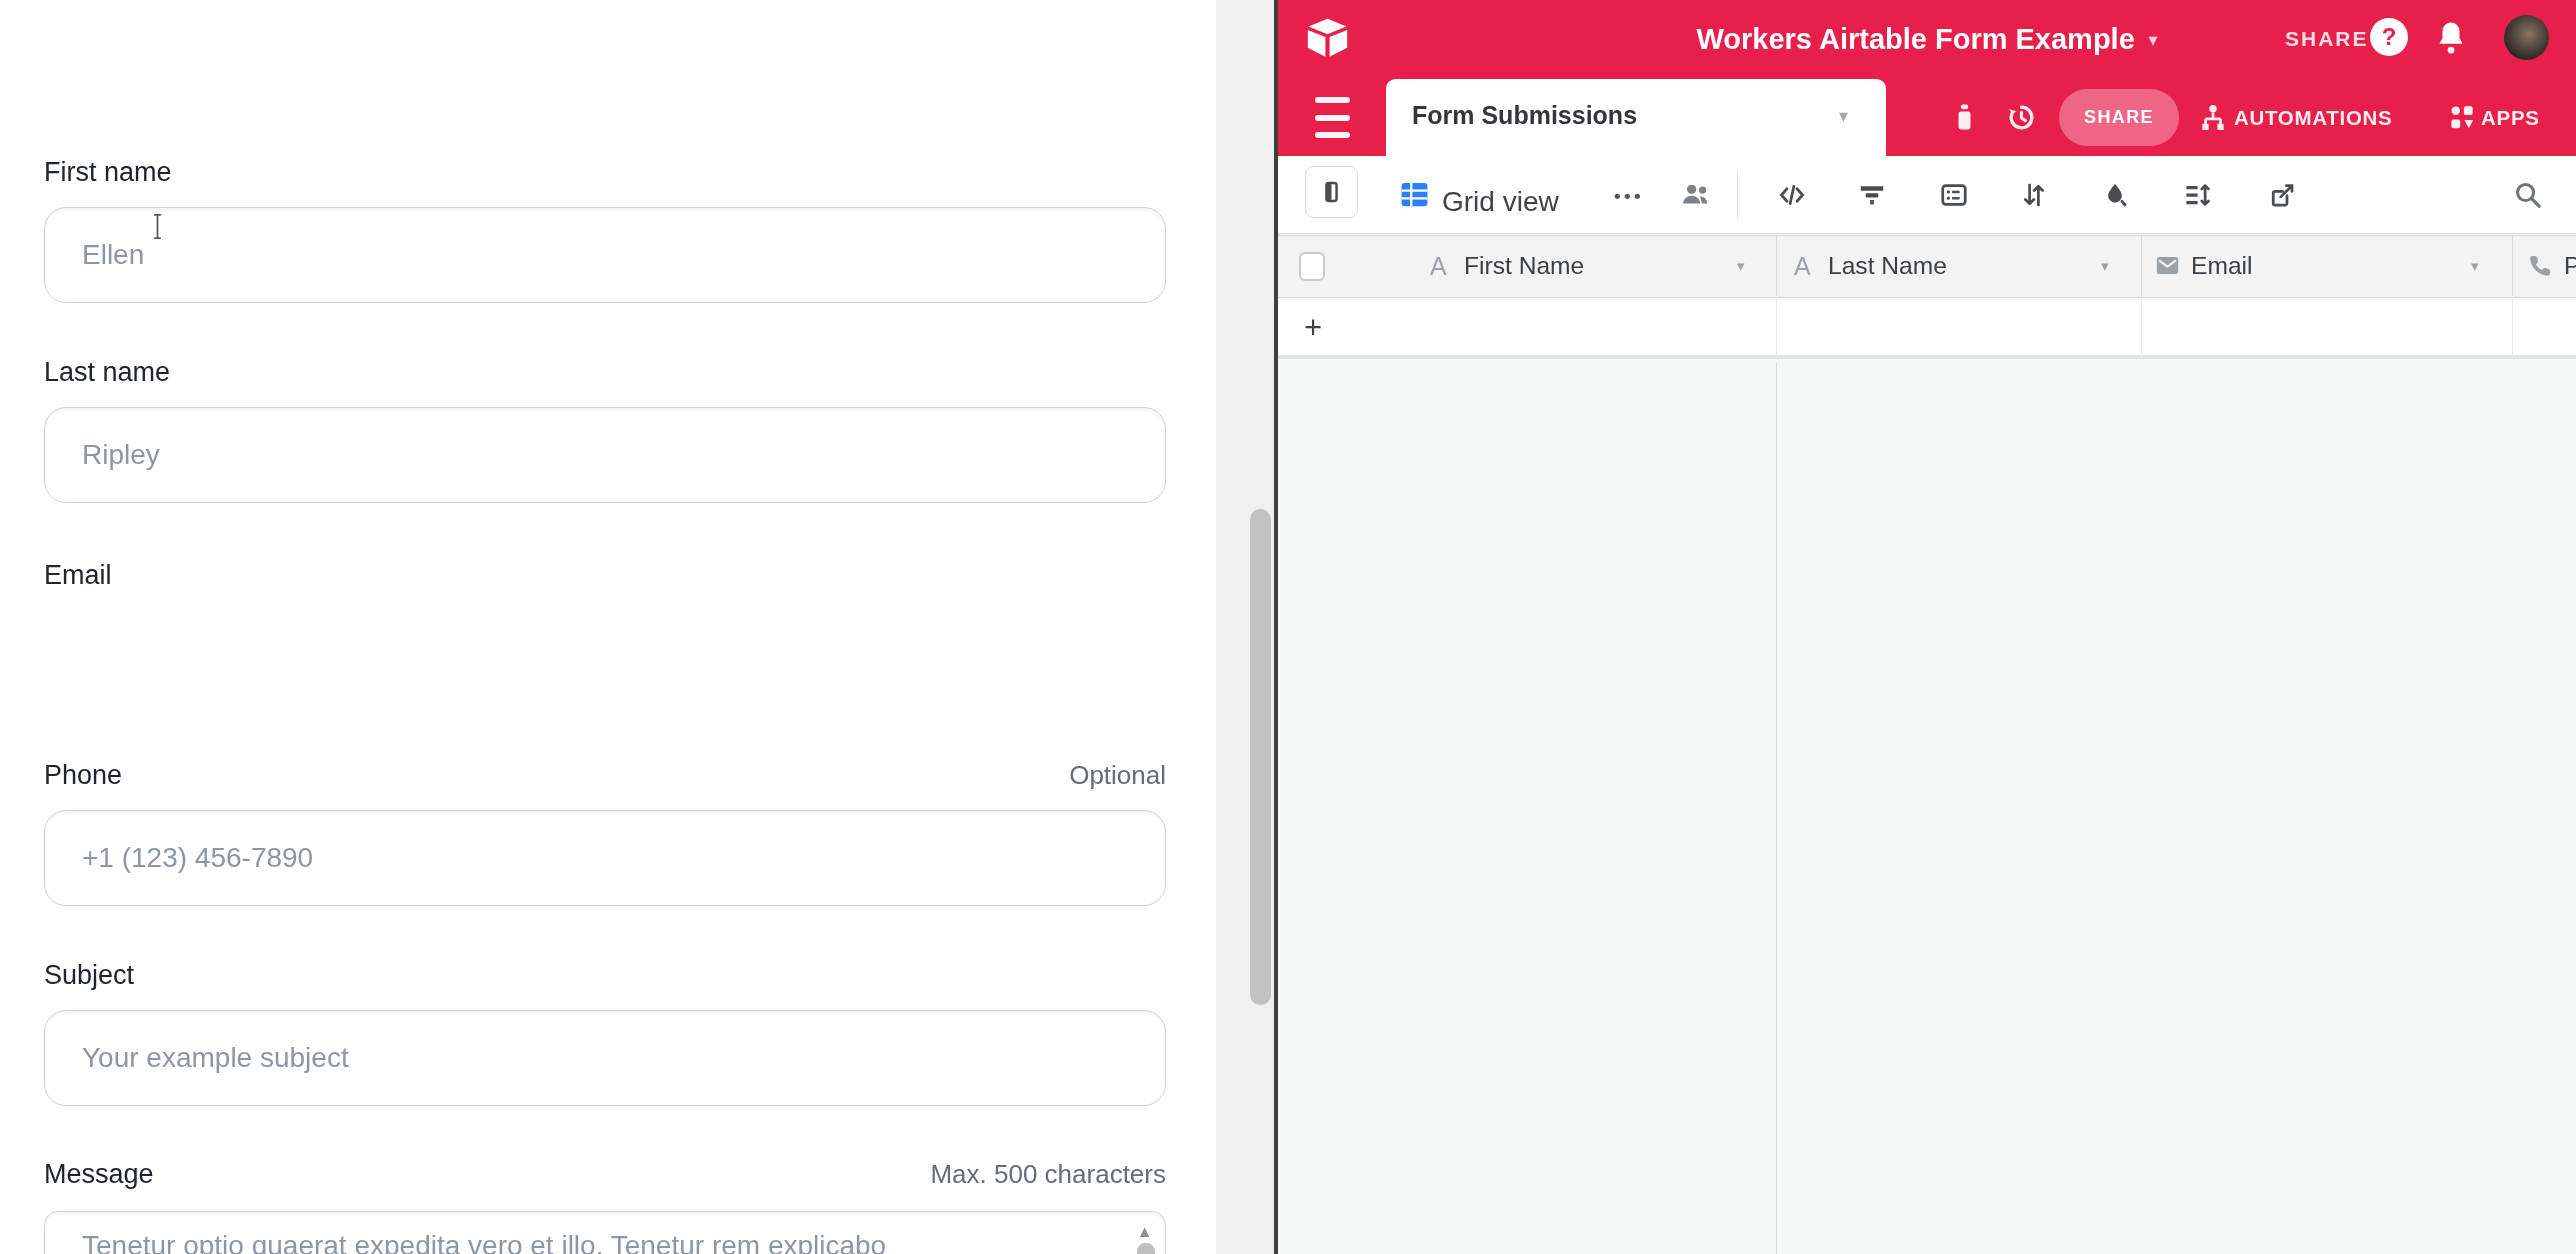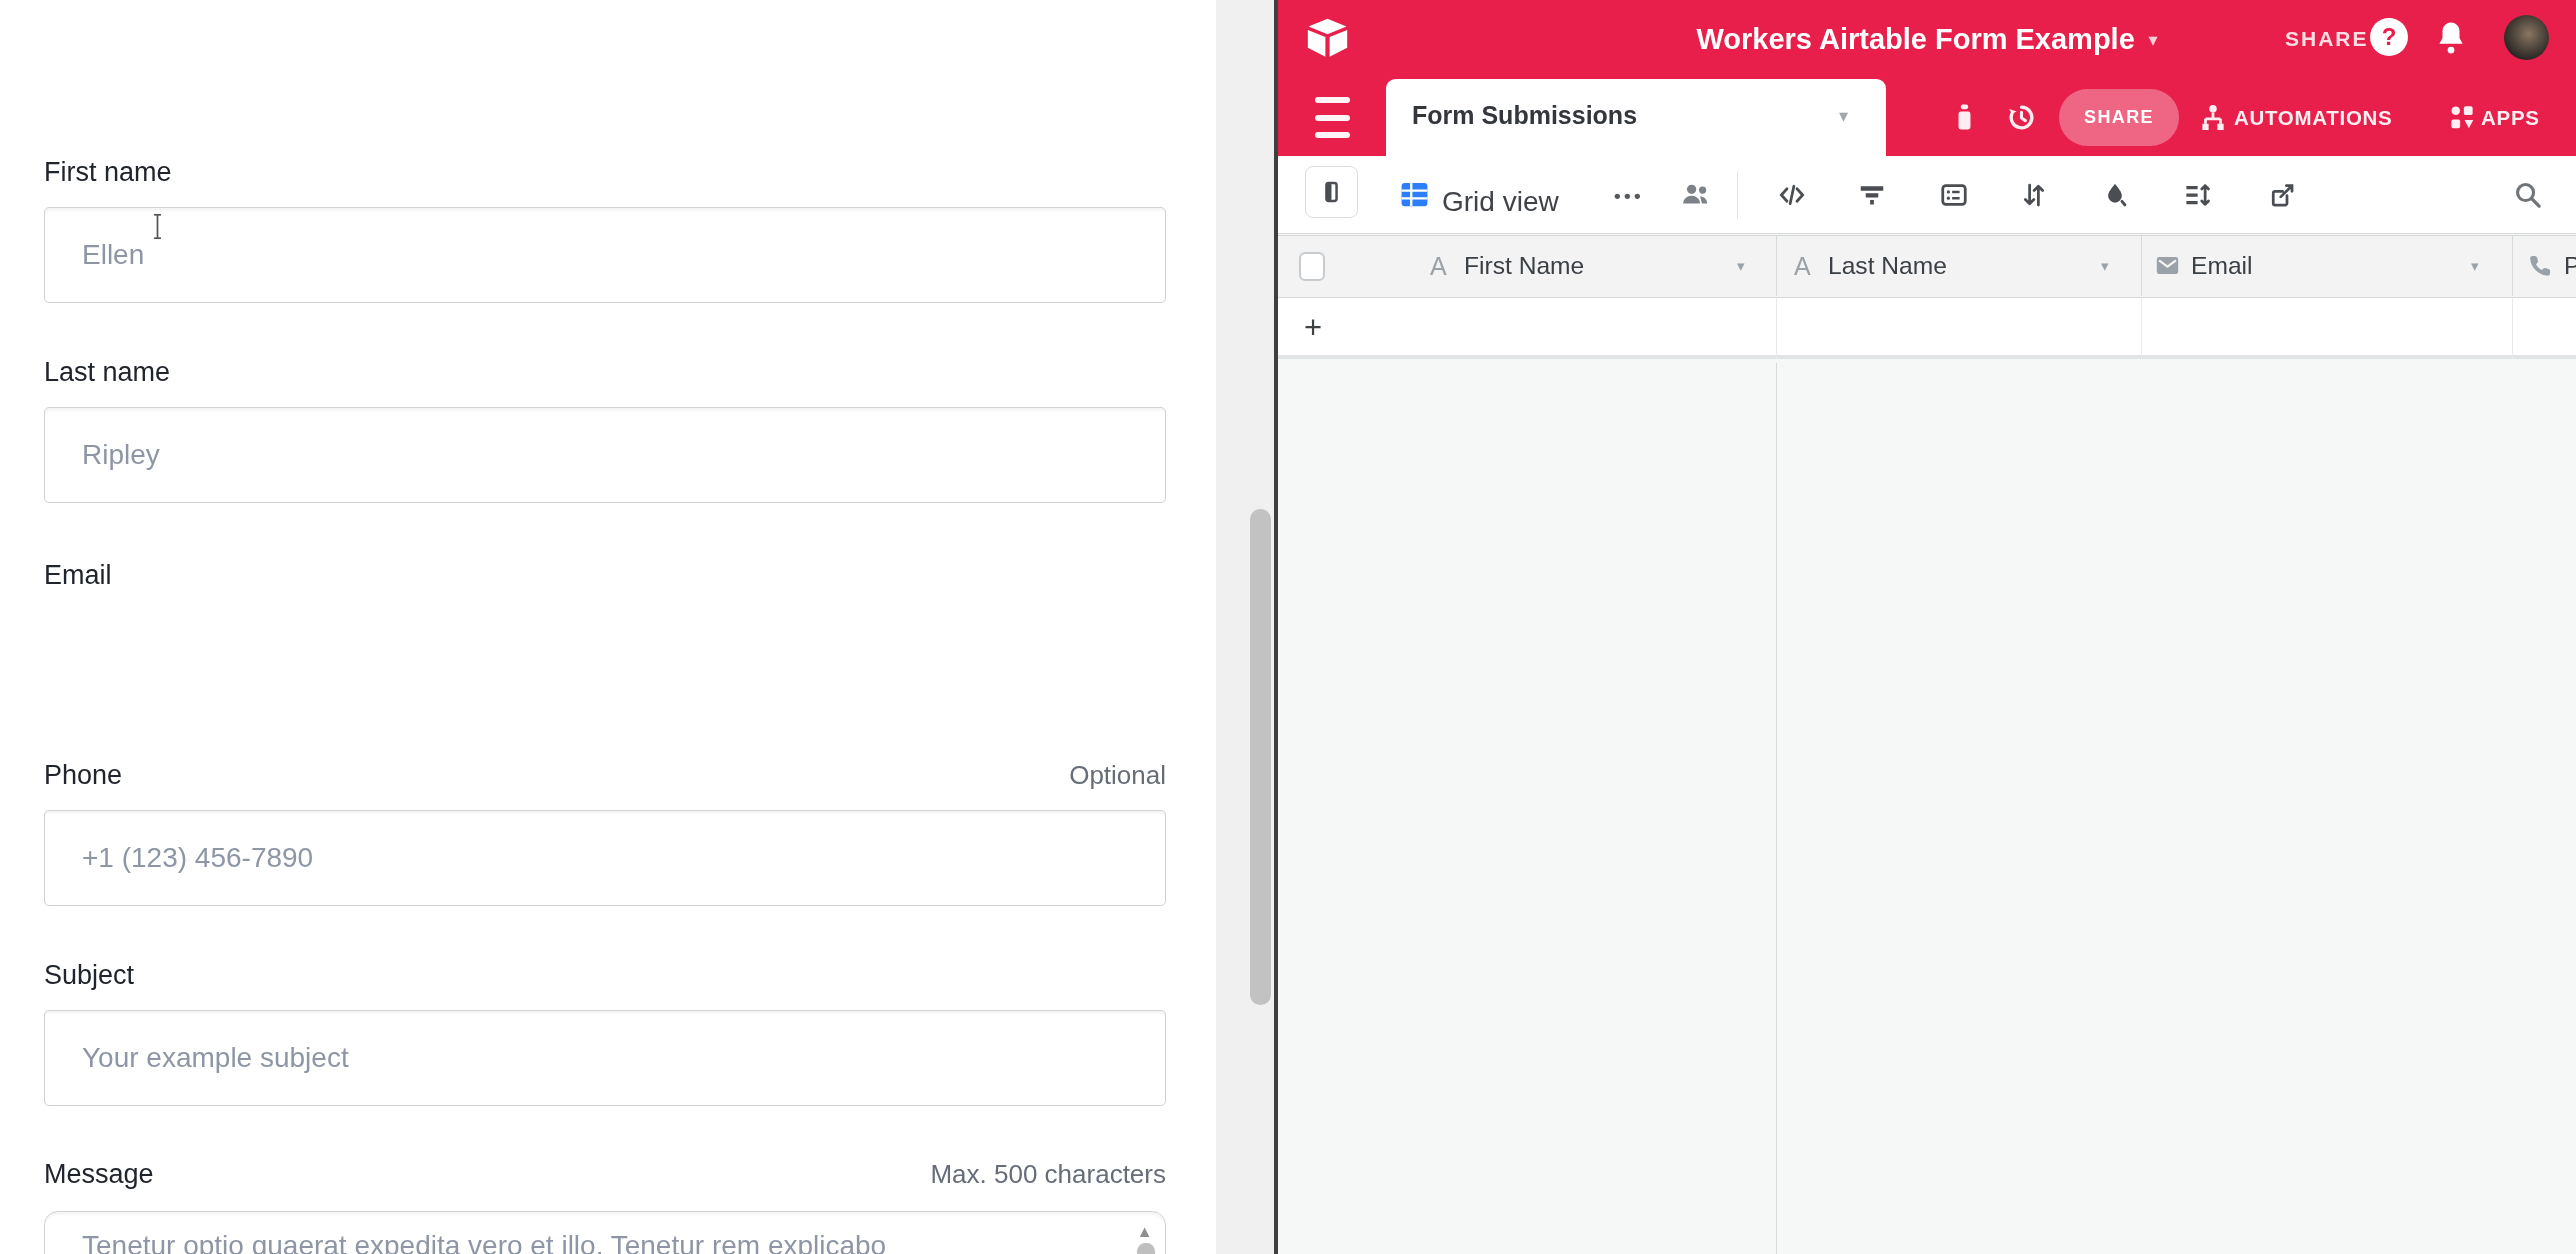--- a/index.html
+++ b/index.html
@@ -5,21 +5,21 @@
   html,body{margin:0;padding:0;background:#fff;}
   *{box-sizing:border-box;font-family:"Liberation Sans",sans-serif;}
   #screen{position:relative;width:2576px;height:1255px;overflow:hidden;background:#fff;}
   .abs{position:absolute;}
 
   
   .form-pane{left:0;top:0;width:1216px;height:1255px;background:#fff;overflow:hidden;}
   .form-title{left:44px;top:53px;font-size:37px;font-weight:600;color:#20242c;letter-spacing:-0.3px;}
   .flabel{left:44px;font-size:27px;font-weight:500;color:#20242c;}
   .fhint{left:44px;width:1122px;text-align:right;font-size:26px;font-weight:400;color:#666d78;}
-  .finput{left:44px;width:1122px;height:96px;background:#fff;border:1.4px solid #d2d2d2;border-radius:5px;
+  .finput{left:44px;width:1122px;height:96px;background:#fff;border:1.4px solid #d2d2d2;border-radius:22px;
           box-shadow:inset 0 2.7px 2px rgba(0,0,0,0.045);display:flex;align-items:center;padding-left:37px;}
   .ph{font-size:28px;color:#8e96a5;white-space:nowrap;}
   .ftextarea{left:44px;top:1211px;width:1122px;height:259px;background:#fff;border:1.4px solid #d2d2d2;
              border-radius:13.7px 13.7px 0 0;box-shadow:inset 0 2.7px 2px rgba(0,0,0,0.045);overflow:hidden;}
   .msg-text{position:absolute;left:37px;top:18px;font-size:28px;color:#8e96a5;white-space:nowrap;}
   .ta-scroll-arrow{position:absolute;right:12.3px;top:9.6px;font-size:16.4px;color:#8f8f8f;}
   .ta-scroll-thumb{position:absolute;right:9.6px;top:31px;width:18px;height:55px;background:#bfbfbf;border-radius:8.2px;}
 
   
   .gutter{left:1216px;top:0;width:58px;height:1255px;background:#f0f0f0;}

